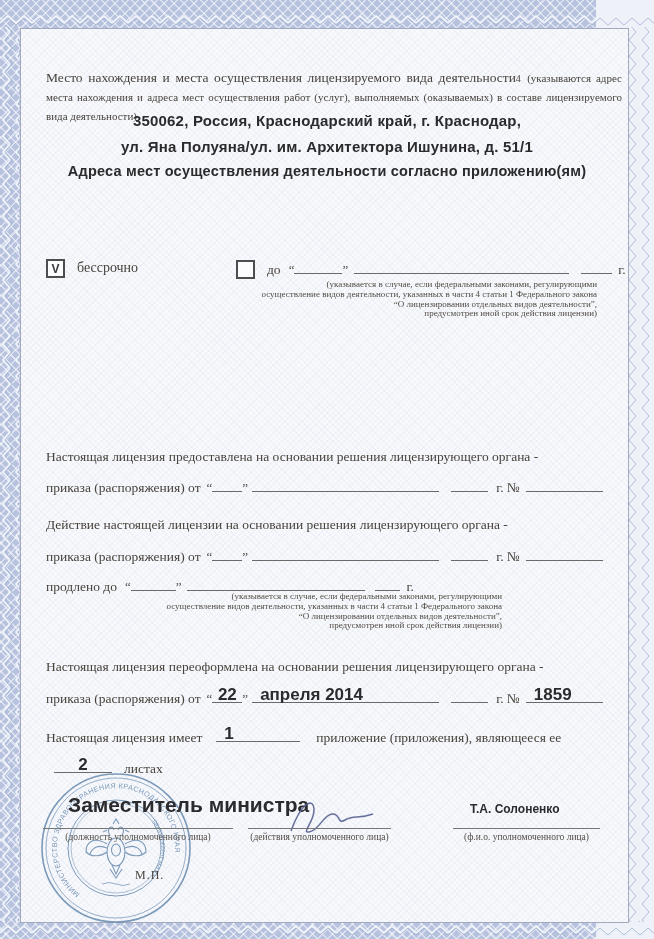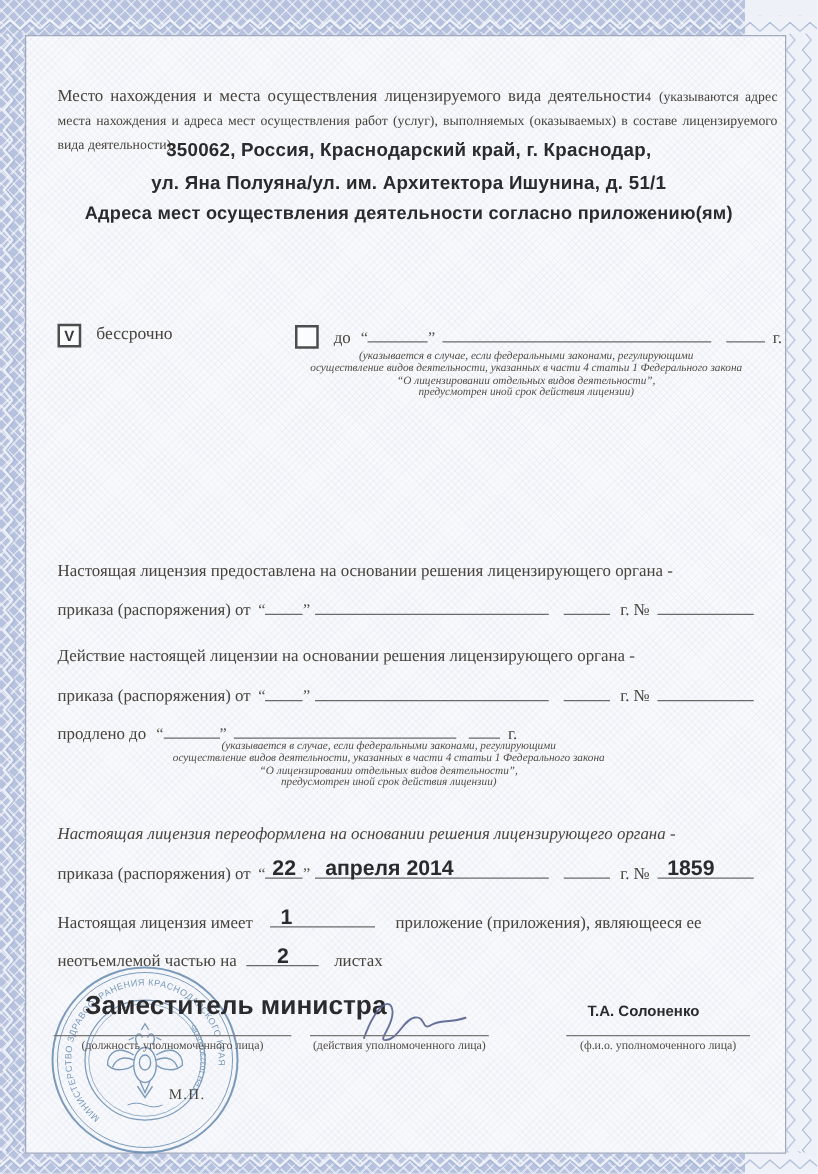--- a/index.html
+++ b/index.html
@@ -26,21 +26,21 @@
   .b-sans{font-family:"Liberation Sans","DejaVu Sans",sans-serif;font-weight:bold;color:#2b2b2d;}
   .centerline{left:30px;width:594px;text-align:center;font-size:15px;letter-spacing:.2px;}
   .row{display:flex;align-items:baseline;font-size:13.5px;white-space:nowrap;line-height:18px;}
   .bl{display:inline-block;height:14px;border-bottom:1px solid #6a6a6a;position:relative;}
   .bl .val{position:absolute;left:0;right:0;bottom:0;font-size:17px;line-height:14px;}
   .val-c{text-align:center;}.val-l{text-align:left;padding-left:8px;}
   .q{font-size:13px;color:#55514a;}
   .cb{width:15px;height:15px;border:2px solid #4d4d4f;background:#fbfcfe;display:flex;
       align-items:center;justify-content:center;align-self:center;
       font-family:"Liberation Sans",sans-serif;font-weight:bold;font-size:12px;color:#3a3a3c;}
-  .note{font-size:9px;line-height:9.8px;text-align:center;color:#504c45;font-style:italic;}
+  .note{font-size:9px;line-height:9.8px;text-align:right;color:#504c45;}
   .sigcol{border-top:1px solid #767676;text-align:center;font-size:9.5px;padding-top:3px;color:#504c45;}
   .mg-l6{margin-left:6px;}.mg-l8{margin-left:8px;}.mg-l10{margin-left:10px;}
   .mg-l12{margin-left:12px;}.mg-l14{margin-left:14px;}.mg-l16{margin-left:16px;}.mg-l4{margin-left:4px;}
   .w30{width:30px;}.w37{width:37px;}.w45{width:45px;}.w48{width:48px;}.w25{width:25px;}
   .w31{width:31px;}.w58{width:58px;}.w77{width:77px;}.w84{width:84px;}.w178{width:178px;}
   .w187{width:187px;}.w215{width:215px;}
   .seal{opacity:.8;}
   .mp{font-size:12px;letter-spacing:1px;color:#4a463f;}
 </style>
 </head>
@@ -131,21 +131,21 @@
     <span class="bl w25 mg-l10"></span>
     <span class="mg-l6">г.</span>
   </div>
   <div class="abs note" style="left:120px;top:592px;width:382px;">
     <div>(указывается в случае, если федеральными законами, регулирующими</div>
     <div>осуществление видов деятельности, указанных в части 4 статьи 1 Федерального закона</div>
     <div>“О лицензировании отдельных видов деятельности”,</div>
     <div>предусмотрен иной срок действия лицензии)</div>
   </div>
 
-  <div class="abs serif-lg" style="left:46px;top:658px;font-style:italic;">Настоящая лицензия переоформлена на основании решения лицензирующего органа -</div>
+  <div class="abs serif-lg" style="left:46px;top:658px;">Настоящая лицензия переоформлена на основании решения лицензирующего органа -</div>
   <div class="abs row" style="left:46px;top:688px;">
     <span>приказа (распоряжения) от</span>
     <span class="q mg-l6">“</span>
     <span class="bl w30">
         <span class="val val-c b-sans">22</span>
       </span>
     <span class="q">”</span>
     <span class="bl w187 mg-l4">
         <span class="val val-l b-sans">апреля 2014</span>
       </span>
@@ -157,21 +157,20 @@
   </div>
 
   <div class="abs row" style="left:46px;top:727px;">
     <span>Настоящая лицензия имеет</span>
     <span class="bl w84 mg-l14">
         <span class="val val-l b-sans">1</span>
       </span>
     <span class="mg-l16">приложение (приложения), являющееся ее</span>
   </div>
   <div class="abs row" style="left:46px;top:758px;">
-    <span>неотъемлемой частью на</span>
     <span class="bl w58 mg-l8">
         <span class="val val-c b-sans">2</span>
       </span>
     <span class="mg-l12">листах</span>
   </div>
 
   <svg class="abs seal" style="left:40px;top:772px;" width="152" height="152" viewBox="0 0 152 152">
     <g stroke="#5e83aa" fill="none">
       <circle cx="76" cy="76" r="74" stroke-width="1.6"></circle>
       <circle cx="76" cy="76" r="70" stroke-width="0.8"></circle>

